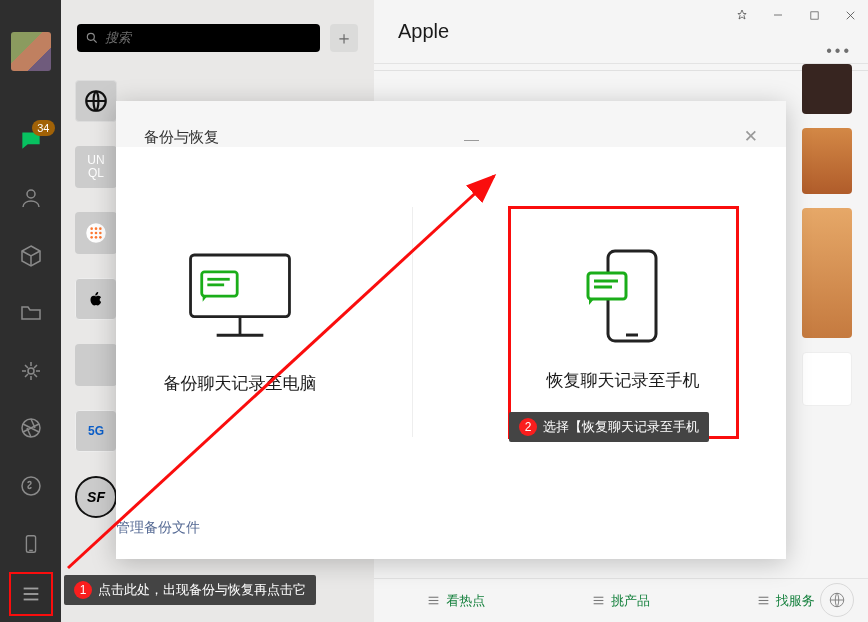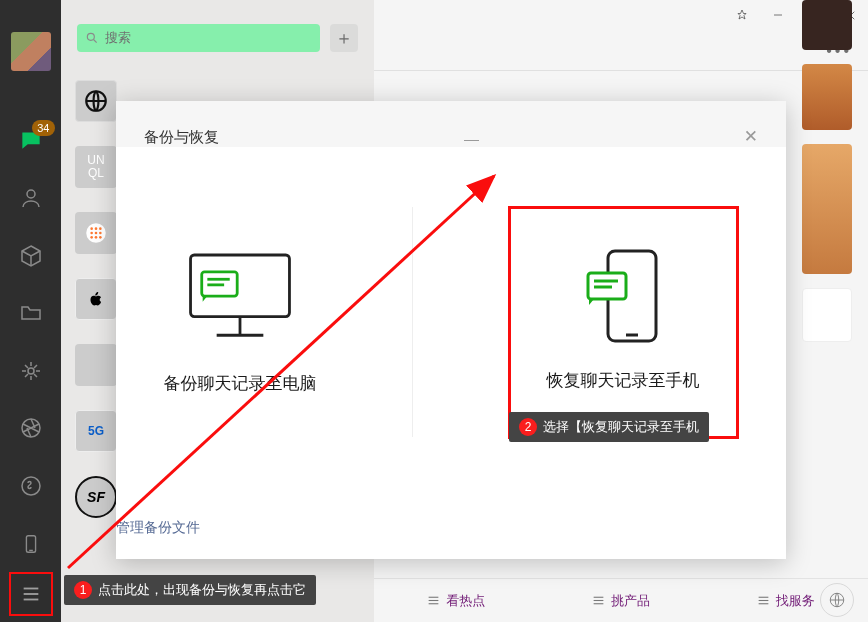--- a/index.html
+++ b/index.html
@@ -10,41 +10,41 @@
   .avatar { width:40px; height:40px; background:linear-gradient(135deg,#8b9b5f 0 40%,#c08060 40% 70%,#6f5b7c 70%); border-radius:3px; margin-bottom:40px; }
   .nav-icon { width:28px; height:28px; margin:15px 0; display:flex; align-items:center; justify-content:center; color:#8a8a8a; cursor:pointer; position:relative;}
   .nav-icon svg { stroke:#8a8a8a; fill:none; stroke-width:1.5;}
   .badge { position:absolute; top:-6px; right:-10px; background:#a16207; color:#fff; font-size:11px; border-radius:9px; padding:0 5px; line-height:16px; height:16px;}
   .nav-spacer { flex:1; }
   .menu-btn { width:44px; height:44px; border:2px solid #fa0d0d; display:flex; align-items:center; justify-content:center; margin-bottom:6px; cursor:pointer;}
   .menu-btn svg{stroke:#9e9e9e;stroke-width:2;}
   
   .chatpanel { width:313px; background:#e9e8e7; display:flex; flex-direction:column; }
   .searchbar { display:flex; gap:10px; padding:24px 16px 16px 16px; align-items:center;}
-  .searchbox { flex:1; background:#86efac; border-radius:4px; height:28px; display:flex; align-items:center; padding:0 8px; color:#6f6f6f; font-size:13px;}
+  .searchbox { flex:1; background:#000000; border-radius:4px; height:28px; display:flex; align-items:center; padding:0 8px; color:#6f6f6f; font-size:13px;font-style:italic;}
   .searchbox svg{stroke:#8a8a8a; fill:none; stroke-width:2; margin-right:6px;}
   .plusbtn { width:28px; height:28px; background:#dbdbda; border-radius:4px; display:flex; align-items:center; justify-content:center; color:#6a6a6a; font-size:18px; cursor:pointer;}
   .chatlist { flex:1; overflow:hidden;}
   .chatitem { height:66px; display:flex; align-items:center; padding:0 14px; gap:10px; }
   .chatitem .thumb { width:42px; height:42px; border-radius:4px; background:#ccc; flex-shrink:0;}
   .chatitem .info { flex:1; display:flex; flex-direction:column; overflow:hidden; }
   .chatitem .row1 { display:flex; justify-content:space-between; align-items:center;}
   .chatitem .name { font-size:14px; color:#111;}
   .chatitem .time { font-size:11px; color:#9a9a9a;}
   
   .mainpane { flex:1; background:#f5f5f5; display:flex; flex-direction:column; position:relative; }
   .titlebar { height:64px; display:flex; align-items:center; padding:0 24px; font-size:20px; color:#1a1a1a; border-bottom:1px solid #e3e3e3;}
   .windowctrls { position:absolute; top:0; right:0; height:30px; display:flex; align-items:center;}
   .wbtn{ width:36px; height:30px; display:flex; align-items:center; justify-content:center; color:#4c4c4c; font-size:14px; cursor:pointer;}
   .wbtn svg{stroke:#4b4b4b;stroke-width:1.5;fill:none;}
   .more-dots{position:absolute; right:16px; top:42px; color:#6f6f6f; letter-spacing:3px; cursor:pointer;}
   .content-body{flex:1;position:relative;}
   .side-thumbs{position:absolute;right:16px;top:0;width:50px;}
   .side-thumbs div{width:50px;height:50px;margin-bottom:14px;border-radius:4px;}
-  .bottom-bar{height:44px;border-top:1px solid #e3e3e3;display:flex;align-items:center;justify-content:space-around;font-size:13px;color:#701a75;position:relative;}
+  .bottom-bar{height:44px;border-top:1px solid #e3e3e3;display:flex;align-items:center;justify-content:space-around;font-size:13px;color:#15803d;position:relative;}
   .bottom-bar .bitem{display:flex;align-items:center;gap:6px;cursor:pointer;}
   .globe{width:34px;height:34px;border:1px solid #d9d9d9;border-radius:50%;display:flex;align-items:center;justify-content:center;position:absolute;right:14px;top:4px;cursor:pointer;}
   .globe svg{stroke:#7a7a7a;fill:none;stroke-width:1.2;}
   
   .modal{position:absolute;left:116px;top:101px;width:670px;height:458px;background:#fff;box-shadow:0 4px 24px rgba(0,0,0,.22);display:flex;flex-direction:column;}
   .modal-header{height:46px;background:#f6f6f6;display:flex;align-items:flex-end;padding:0 28px;font-size:15px;color:#333;}
   .modal-header .hclose{margin-left:auto;color:#9a9a9a;font-size:17px;cursor:pointer;}
   .modal-header .hmin{color:#9a9a9a;margin-right:20px;cursor:pointer;}
   .modal-body{flex:1;display:flex;align-items:center;justify-content:space-around;position:relative;}
   .opt{display:flex;flex-direction:column;align-items:center;gap:28px;cursor:pointer;}
@@ -221,20 +221,23 @@
             <rect x="4" y="4" width="16" height="16"></rect>
           </svg>
         </div>
       <div class="wbtn">
           <svg width="13" height="13" viewBox="0 0 24 24">
             <line x1="5" y1="5" x2="19" y2="19"></line>
             <line x1="19" y1="5" x2="5" y2="19"></line>
           </svg>
         </div>
     </div>
+    <div class="titlebar">
+      <span>Apple</span>
+    </div>
     <span class="more-dots">•••</span>
     <div class="hline"></div>
     <div class="content-body">
       <div class="side-thumbs">
         <div style="background:#372520;"></div>
         <div style="height:66px;background:linear-gradient(#d38846,#b05c2a);"></div>
         <div style="height:130px;background:linear-gradient(#e6a868,#c57a3f)"></div>
         <div style="height:54px;background:#fff;border:1px solid #eee"></div>
       </div>
     </div>

